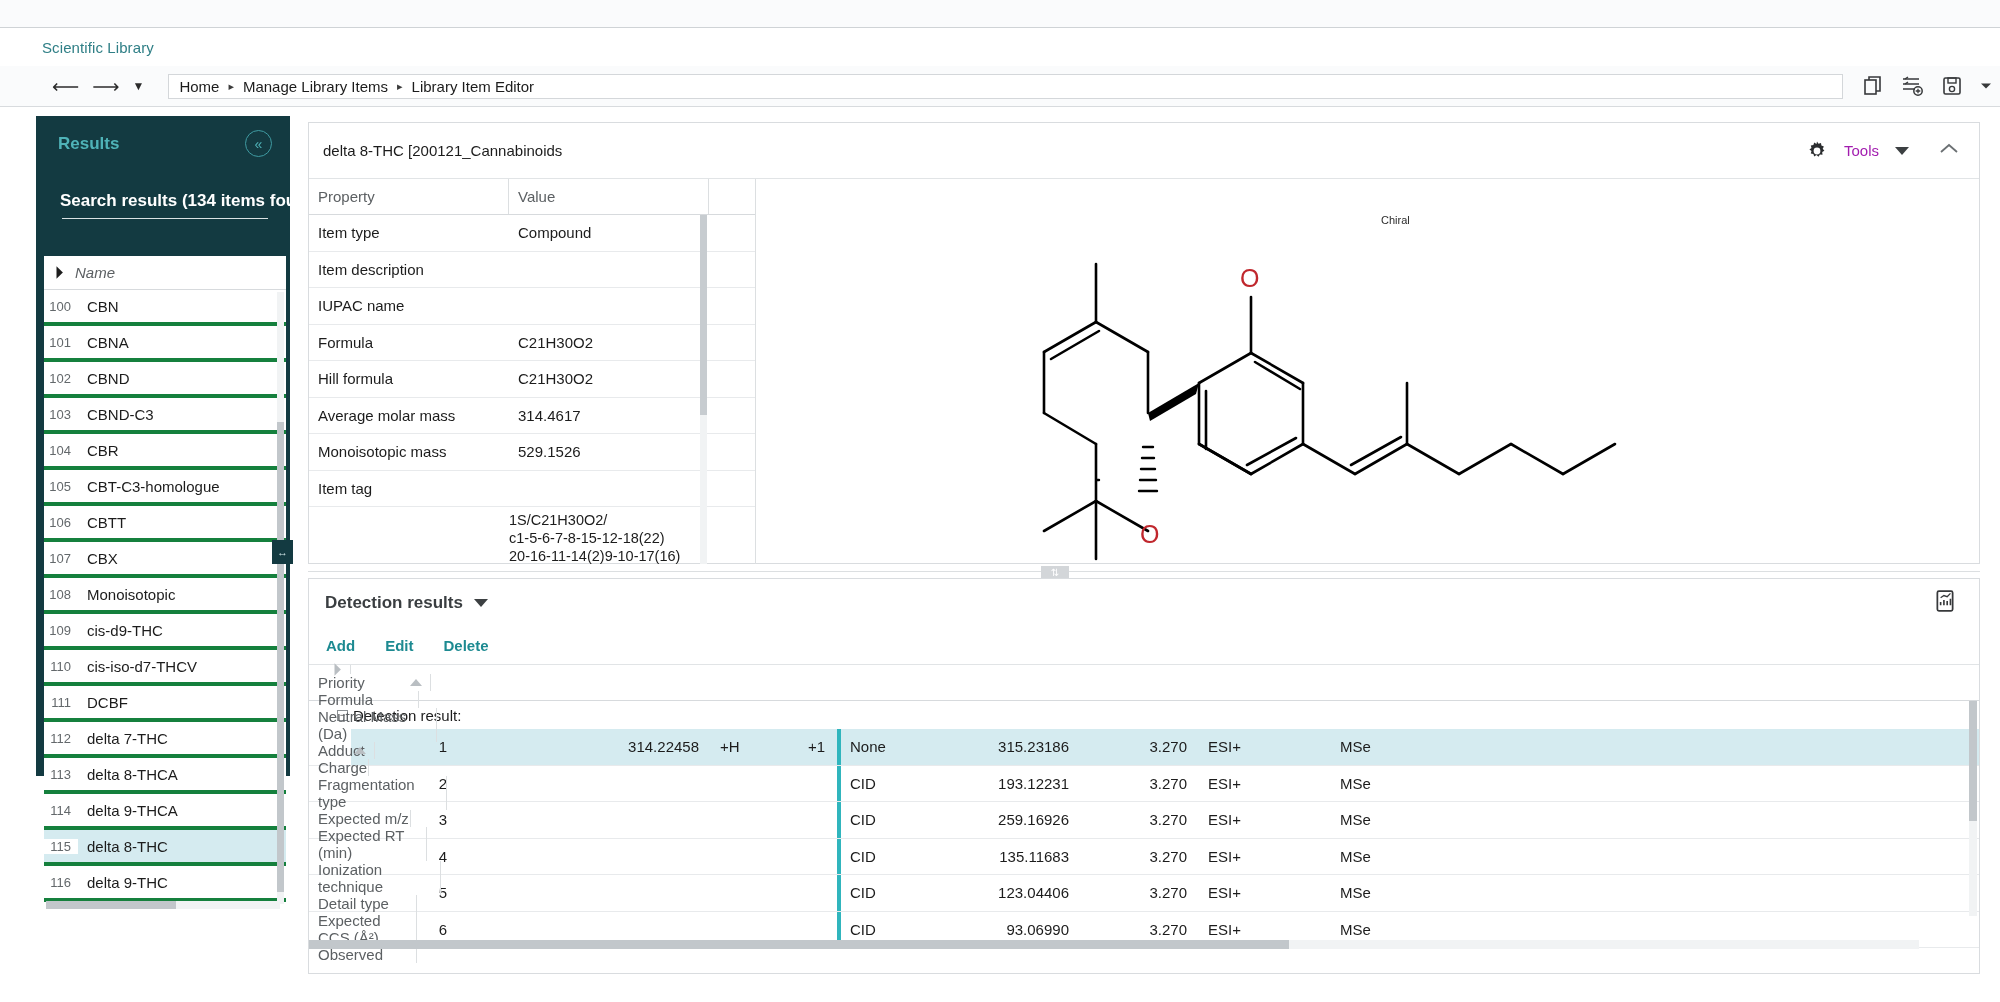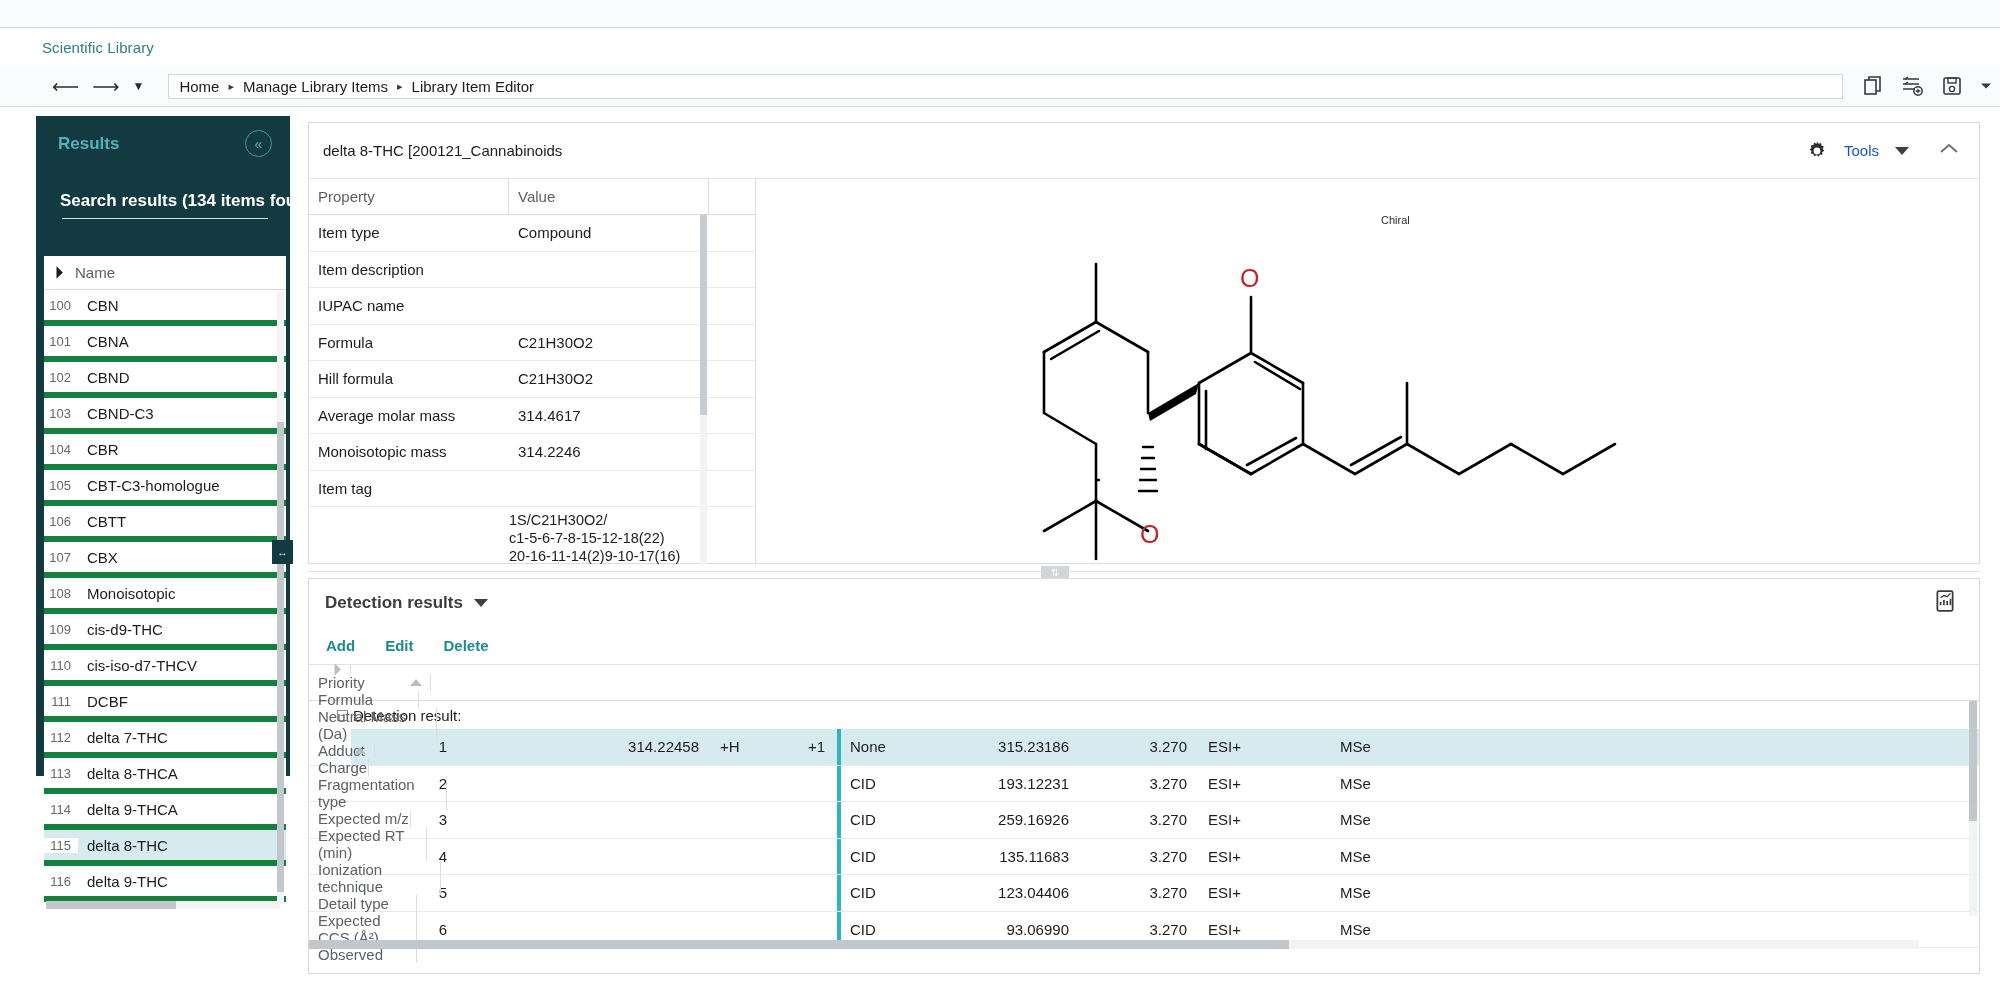--- a/index.html
+++ b/index.html
@@ -54,30 +54,30 @@
     color:#ffffff; font-size:17px; font-weight:bold;
     padding:34px 0 7px 24px; white-space:nowrap; overflow:hidden;
   }
   .search-underline { height:1px; background:#d9e2e3; margin:0 22px 0 26px; }
   .list-wrap {
     position:absolute; left:8px; top:140px; width:242px; height:655px;
     background:#fff; overflow:hidden;
   }
   .list-header {
     height:34px; display:flex; align-items:center;
-    border-bottom:1px solid #d7dadd; padding-left:8px; gap:14px;
+    border-bottom:1px solid #d7dadd; padding-left:8px; gap:14px;font-style:italic;
   }
   .sort-tri {
     width:0;height:0;border-left:9px solid transparent;
     border-bottom:9px solid #1d1d1d; transform:rotate(-45deg);
   }
   .list-header-label { font-size:15px; color:#5c6063; }
   .row {
     height:36px; display:flex; align-items:center;
-    border-bottom:6px solid #15803d; font-size:15px; color:#1c1c1c;
+    border-bottom:4px solid #15803d; font-size:15px; color:#1c1c1c;
   }
   .row.sel { background:#d5ebf0; }
   .rownum {
     width:34px; text-align:right; padding-right:7px;
     font-size:13px; color:#63686b; background:#fff;
   }
   .rowname { padding-left:9px; }
   .vscroll {
     position:absolute; right:2px; top:36px; width:7px; height:612px; background:#f1f3f4;
   }
@@ -98,21 +98,21 @@
     background:#fff; border:1px solid #d9dcdf;
   }
   .editor-head {
     height:56px; display:flex; align-items:center;
     border-bottom:1px solid #e1e4e6;
     justify-content:space-between;
   }
   .editor-title { font-size:15px; color:#1c1c1c; padding-left:14px; }
   .editor-tools { margin-left:auto; display:flex; align-items:center; gap:16px; padding-right:20px; }
   .gear { width:22px; height:22px; }
-  .tools-label { font-size:15px; color:#1d4ed8; }
+  .tools-label { font-size:15px; color:#a21caf; }
   .caret-d { width:0;height:0;border-left:7px solid transparent;border-right:7px solid transparent;border-top:8px solid #3c4042; }
   .chev-up { color:#6b7073; font-size:17px; margin-left:14px; cursor:pointer; }
 
   .editor-body { display:flex; height:385px; }
   .prop-table { width:447px; border-right:1px solid #dcdfe1; position:relative; }
   .pt-head { display:flex; height:36px; border-bottom:1px solid #d7dadd; }
   .pt-head div { font-size:15px; color:#5c6063; display:flex; align-items:center; padding-left:9px; }
   .pt-c1 { width:200px; border-right:1px solid #dcdfe1; }
   .pt-c2 { width:200px; border-right:1px solid #dcdfe1; }
   .pt-c3 { flex:1; }
@@ -363,21 +363,21 @@
             <div class="pt-row">
               <div class="pt-k">Hill formula</div>
               <div class="pt-v">C21H30O2</div>
             </div>
             <div class="pt-row">
               <div class="pt-k">Average molar mass</div>
               <div class="pt-v">314.4617</div>
             </div>
             <div class="pt-row">
               <div class="pt-k">Monoisotopic mass</div>
-              <div class="pt-v">314.2246</div>
+              <div class="pt-v">529.1526</div>
             </div>
             <div class="pt-row">
               <div class="pt-k">Item tag</div>
               <div class="pt-v"></div>
             </div>
           </div>
         <div class="pt-inchi">
           <div class="pt-k"></div>
           <div class="pt-v">
             <span class="inchi-txt">

